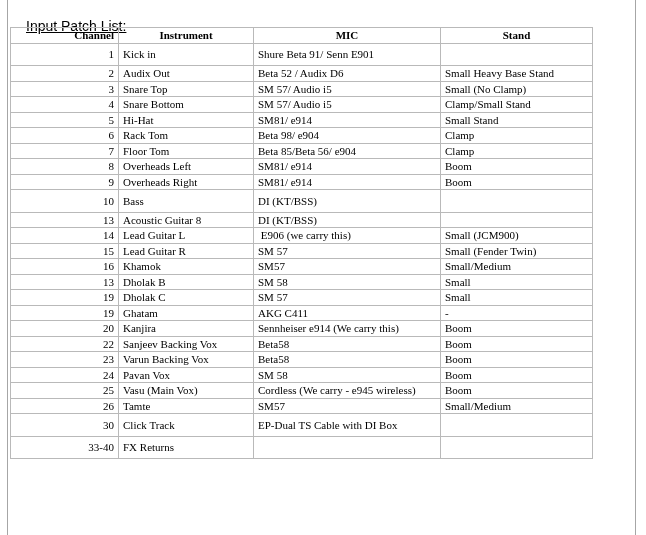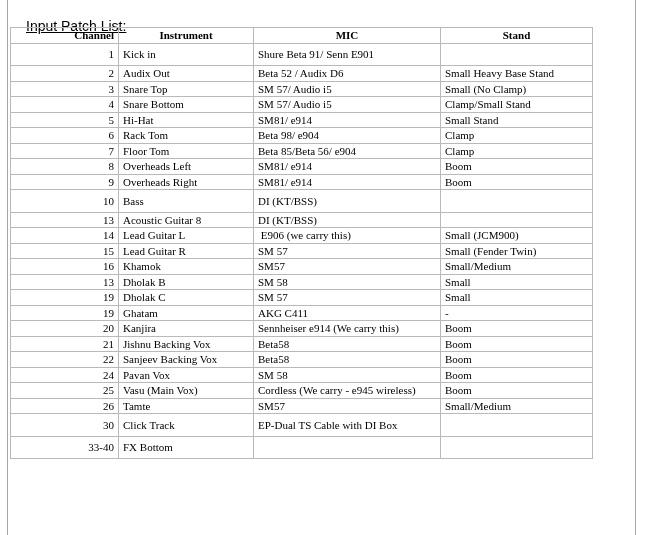--- a/index.html
+++ b/index.html
@@ -192,28 +192,28 @@
         <td class="col-mic">AKG C411</td>
         <td class="col-stand">-</td>
       </tr>
       <tr>
         <td class="col-channel">20</td>
         <td class="col-instrument">Kanjira</td>
         <td class="col-mic">Sennheiser e914 (We carry this)</td>
         <td class="col-stand">Boom</td>
       </tr>
       <tr>
-        <td class="col-channel">21</td>
-        <td class="col-instrument">Jishnu Backing Vox</td>
-        <td class="col-mic">Beta58</td>
-        <td class="col-stand">Boom</td>
-      </tr>
-      <tr>
         <td class="col-channel">22</td>
         <td class="col-instrument">Sanjeev Backing Vox</td>
+        <td class="col-mic">Beta58</td>
+        <td class="col-stand">Boom</td>
+      </tr>
+      <tr>
+        <td class="col-channel">23</td>
+        <td class="col-instrument">Varun Backing Vox</td>
         <td class="col-mic">Beta58</td>
         <td class="col-stand">Boom</td>
       </tr>
       <tr>
         <td class="col-channel">24</td>
         <td class="col-instrument">Pavan Vox</td>
         <td class="col-mic">SM 58</td>
         <td class="col-stand">Boom</td>
       </tr>
       <tr>
@@ -229,18 +229,18 @@
         <td class="col-stand">Small/Medium</td>
       </tr>
       <tr class="tall">
         <td class="col-channel">30</td>
         <td class="col-instrument">Click Track</td>
         <td class="col-mic">EP-Dual TS Cable with DI Box</td>
         <td class="col-stand"></td>
       </tr>
       <tr class="tall">
         <td class="col-channel">33-40</td>
-        <td class="col-instrument">FX Bottom</td>
+        <td class="col-instrument">FX Returns</td>
         <td class="col-mic"></td>
         <td class="col-stand"></td>
       </tr>
     </tbody>
 </table>
 
 </body></html>

